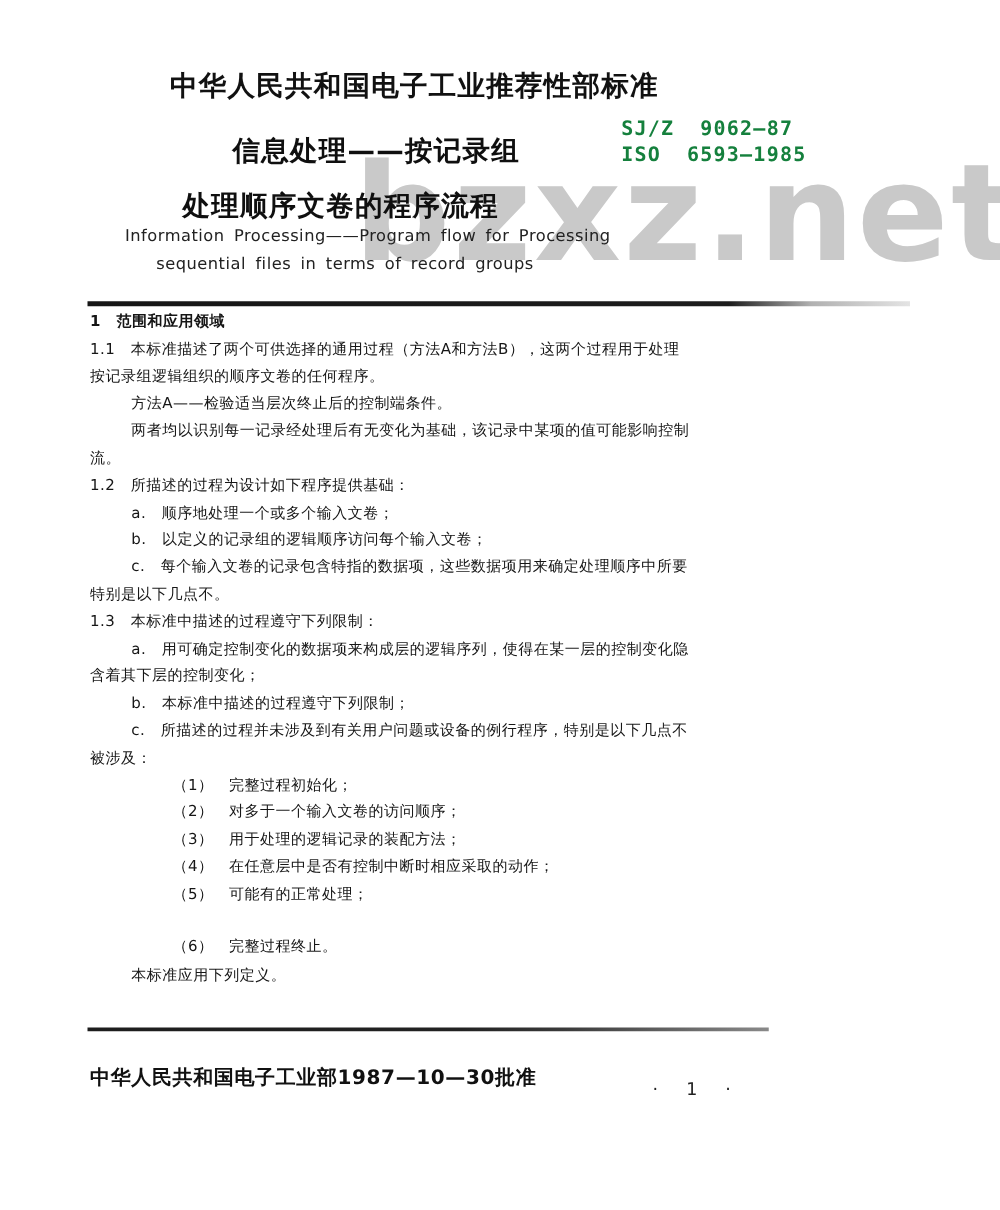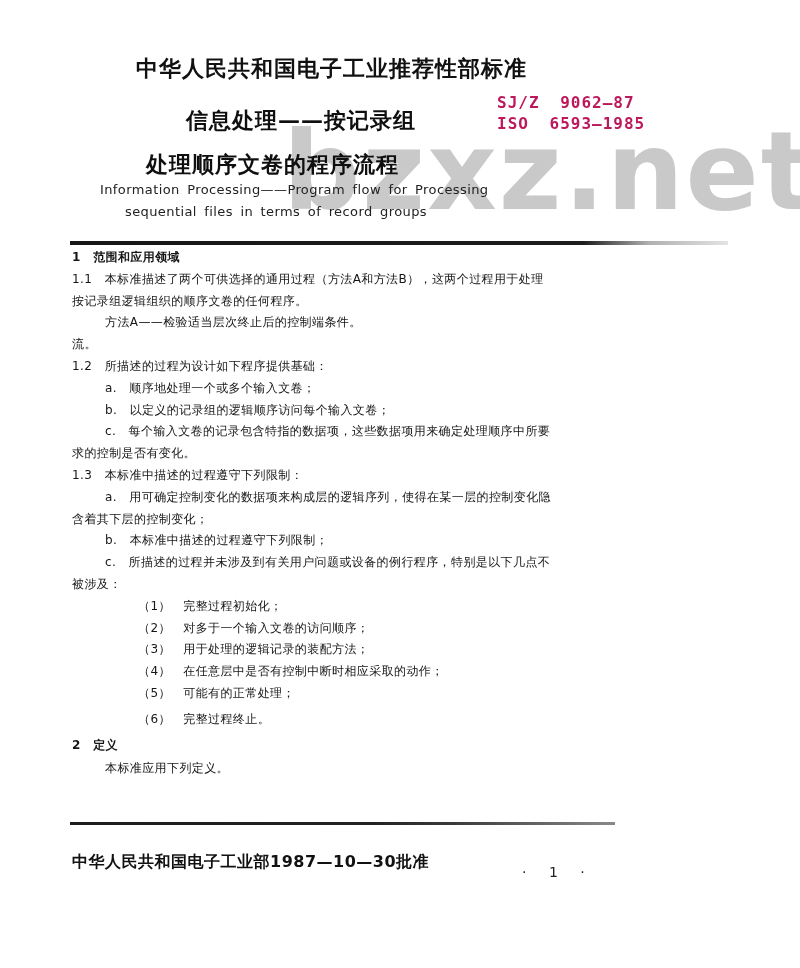--- a/index.html
+++ b/index.html
@@ -14,21 +14,21 @@
   
   .doc-header{
     position:absolute;left:136px;top:54px;
     font-size:22px;font-weight:bold;letter-spacing:1px;
     white-space:nowrap;color:#111;
   }
   .std-numbers{
     position:absolute;left:497px;top:92px;
     font-family:"DejaVu Sans Mono","Liberation Mono",monospace;
     font-weight:bold;font-size:16px;letter-spacing:1px;
-    color:#be185d;line-height:21px;white-space:nowrap;
+    color:#15803d;line-height:21px;white-space:nowrap;
   }
   .std-no{display:block;word-spacing:10px;}
   .title-cn{
     position:absolute;
     font-size:22px;font-weight:bold;letter-spacing:1px;
     color:#0f0f0f;white-space:nowrap;z-index:2;
   }
   .title-cn.l1{left:186px;top:106px;}
   .title-cn.l2{left:146px;top:150px;}
   .title-en{
@@ -57,21 +57,21 @@
   
   .body-text{
     position:absolute;left:72px;top:247px;width:640px;
     font-size:12px;line-height:21.8px;letter-spacing:0.4px;
     color:#161616;z-index:2;
   }
   .line{white-space:nowrap;height:21.8px;}
   .line.head{font-weight:bold;}
   .line.indent{text-indent:33px;}
   .line.indent2{text-indent:66px;}
-  .line.gap{margin-top:4px;}
+  .line.gap{margin-top:20px;}
   .line.gap-sm{margin-top:2px;}
   
   .footer-approval{
     position:absolute;left:72px;top:852px;
     font-size:16px;font-weight:bold;letter-spacing:0.5px;
     color:#111;white-space:nowrap;z-index:2;
   }
   .page-number{
     position:absolute;left:522px;top:864px;
     font-size:14px;color:#222;letter-spacing:9px;
@@ -98,39 +98,39 @@
   <div class="title-en l2">sequential files in terms of record groups</div>
   <div class="title-en l1">Information Processing——Program flow for Processing</div>
 
   <div class="rule-top"></div>
 
   <div class="body-text">
       <div class="line head">1　范围和应用领域</div>
       <div class="line flush">1.1　本标准描述了两个可供选择的通用过程（方法A和方法B），这两个过程用于处理</div>
       <div class="line flush">按记录组逻辑组织的顺序文卷的任何程序。</div>
       <div class="line indent">方法A——检验适当层次终止后的控制端条件。</div>
+      <div class="line indent">两者均以识别每一记录经处理后有无变化为基础，该记录中某项的值可能影响控制</div>
       <div class="line flush">流。</div>
       <div class="line flush">1.2　所描述的过程为设计如下程序提供基础：</div>
       <div class="line indent">a.　顺序地处理一个或多个输入文卷；</div>
       <div class="line indent">b.　以定义的记录组的逻辑顺序访问每个输入文卷；</div>
       <div class="line indent">c.　每个输入文卷的记录包含特指的数据项，这些数据项用来确定处理顺序中所要</div>
-      <div class="line flush">求的控制是否有变化。</div>
+      <div class="line flush">特别是以下几点不。</div>
       <div class="line flush">1.3　本标准中描述的过程遵守下列限制：</div>
       <div class="line indent">a.　用可确定控制变化的数据项来构成层的逻辑序列，使得在某一层的控制变化隐</div>
       <div class="line flush">含着其下层的控制变化；</div>
       <div class="line indent">b.　本标准中描述的过程遵守下列限制；</div>
       <div class="line indent">c.　所描述的过程并未涉及到有关用户问题或设备的例行程序，特别是以下几点不</div>
       <div class="line flush">被涉及：</div>
       <div class="line indent2">（1）　完整过程初始化；</div>
       <div class="line indent2">（2）　对多于一个输入文卷的访问顺序；</div>
       <div class="line indent2">（3）　用于处理的逻辑记录的装配方法；</div>
       <div class="line indent2">（4）　在任意层中是否有控制中断时相应采取的动作；</div>
       <div class="line indent2">（5）　可能有的正常处理；</div>
       <div class="line indent2 gap">（6）　完整过程终止。</div>
-      <div class="line head gap">2　定义</div>
       <div class="line indent gap-sm">本标准应用下列定义。</div>
     </div>
 
   <div class="rule-bottom"></div>
 
   <div class="footer-approval">中华人民共和国电子工业部1987—10—30批准</div>
 
   <div class="page-number">· 1 ·</div>
 
 </div>

